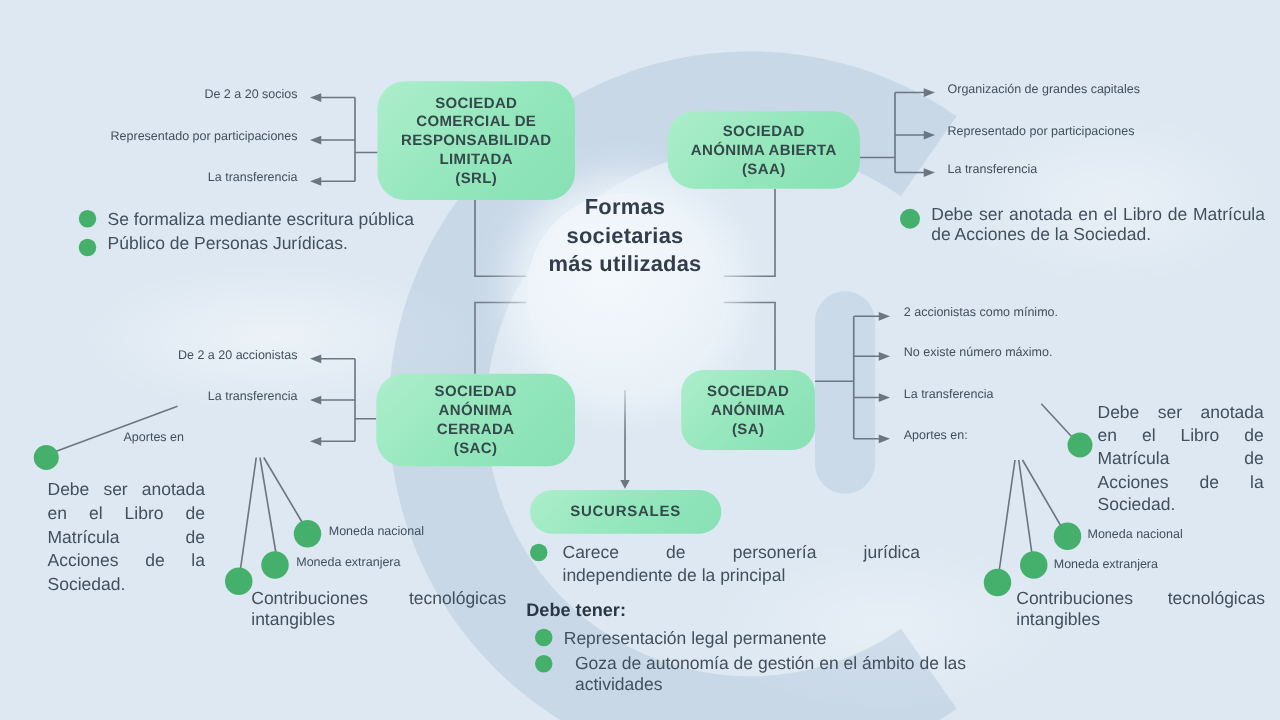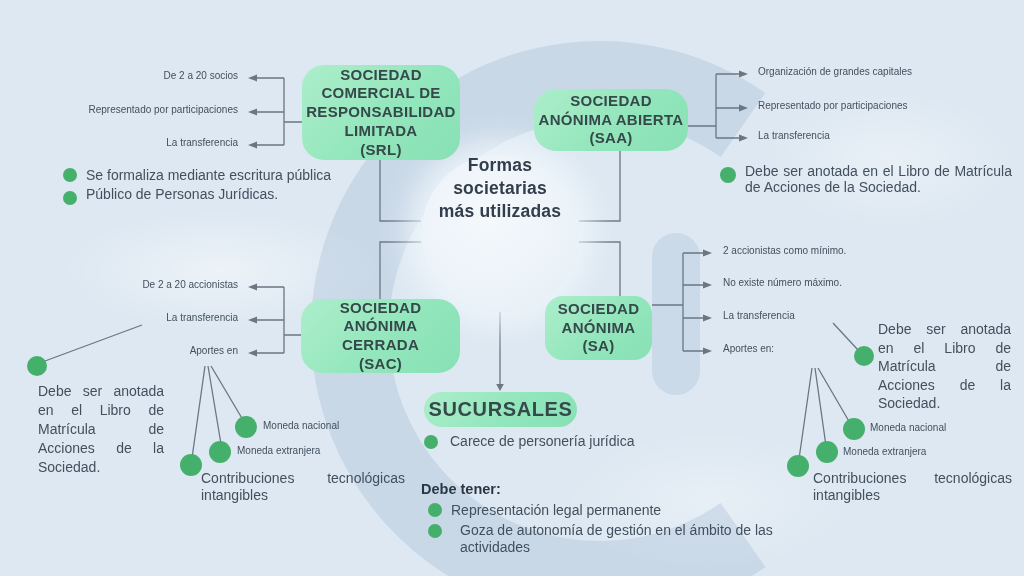--- a/index.html
+++ b/index.html
@@ -22,23 +22,23 @@
     font-weight:bold;font-size:17.5px;line-height:1.32;text-align:center;
     color:#333e4c;white-space:pre-line;letter-spacing:.2px;
   }
 
   
   .gbox{
     position:absolute;z-index:2;border-radius:22px;
     background:linear-gradient(135deg,#aceecb 0%,#93e6bc 55%,#87e1b4 100%);
     display:flex;align-items:center;justify-content:center;text-align:center;
     font-weight:bold;color:#35494b;white-space:pre-line;
-    font-size:15px;line-height:1.25;letter-spacing:.3px;
-  }
-  .gbox.pill{border-radius:18px;font-size:20px;letter-spacing:.6px;}
+    font-size:12px;line-height:1.25;letter-spacing:.3px;
+  }
+  .gbox.pill{border-radius:18px;font-size:12px;letter-spacing:.6px;}
 
   
   .item{position:absolute;font-size:10px;line-height:1.18;z-index:2;color:#42505e;}
   .item.r{text-align:right;}
 
   
   .jblock{position:absolute;font-size:14px;z-index:2;color:#42505e;}
   .jblock .ln{text-align:justify;text-align-last:justify;}
   .jblock .ln:last-child{text-align-last:left;}
 
@@ -154,21 +154,21 @@
       <div class="ln">de Acciones de la Sociedad.</div>
     </div>
   </div>
 
   <div class="gbox" style="left:301px;top:299px;width:159px;height:74px;"><span>SOCIEDAD
 ANÓNIMA
 CERRADA
 (SAC)</span></div>
   <div class="item r" style="left:8px;top:279px;width:230px;">De 2 a 20 accionistas</div>
   <div class="item r" style="left:8px;top:312px;width:230px;">La transferencia</div>
-  <div class="item r" style="left:8px;top:345px;width:230px;">Aportes en</div>
+  <div class="item r" style="left:8px;top:345px;width:230px;text-align:center;">Aportes en</div>
 
   <div class="jblock" style="left:38px;top:382px;width:126px;line-height:19px;">
     <div class="ln">Debe ser anotada</div>
     <div class="ln">en el Libro de</div>
     <div class="ln">Matrícula de</div>
     <div class="ln">Acciones de la</div>
     <div class="ln">Sociedad.</div>
   </div>
 
   <div class="item" style="left:263px;top:420px;">Moneda nacional</div>
@@ -200,20 +200,21 @@
     <div class="ln">Contribuciones tecnológicas</div>
     <div class="ln">intangibles</div>
   </div>
 
   <div class="gbox pill" style="left:424px;top:392px;width:153px;height:35px;"><span>SUCURSALES</span></div>
 
   <div class="brow" style="left:424px;top:432px;width:312px;gap:12px;line-height:19px;">
     <span class="bdot" style="margin-top:3px;"></span>
     <div class="btext">
       <div class="ln">Carece de personería jurídica</div>
+      <div class="ln">independiente de la principal</div>
     </div>
   </div>
 
   <div class="heading" style="left:421px;top:481px;">Debe tener:</div>
 
   <div class="brow" style="left:428px;top:502px;width:340px;">
     <span class="bdot"></span>
     <div class="btext plain">
       <div class="ln">Representación legal permanente</div>
     </div>

